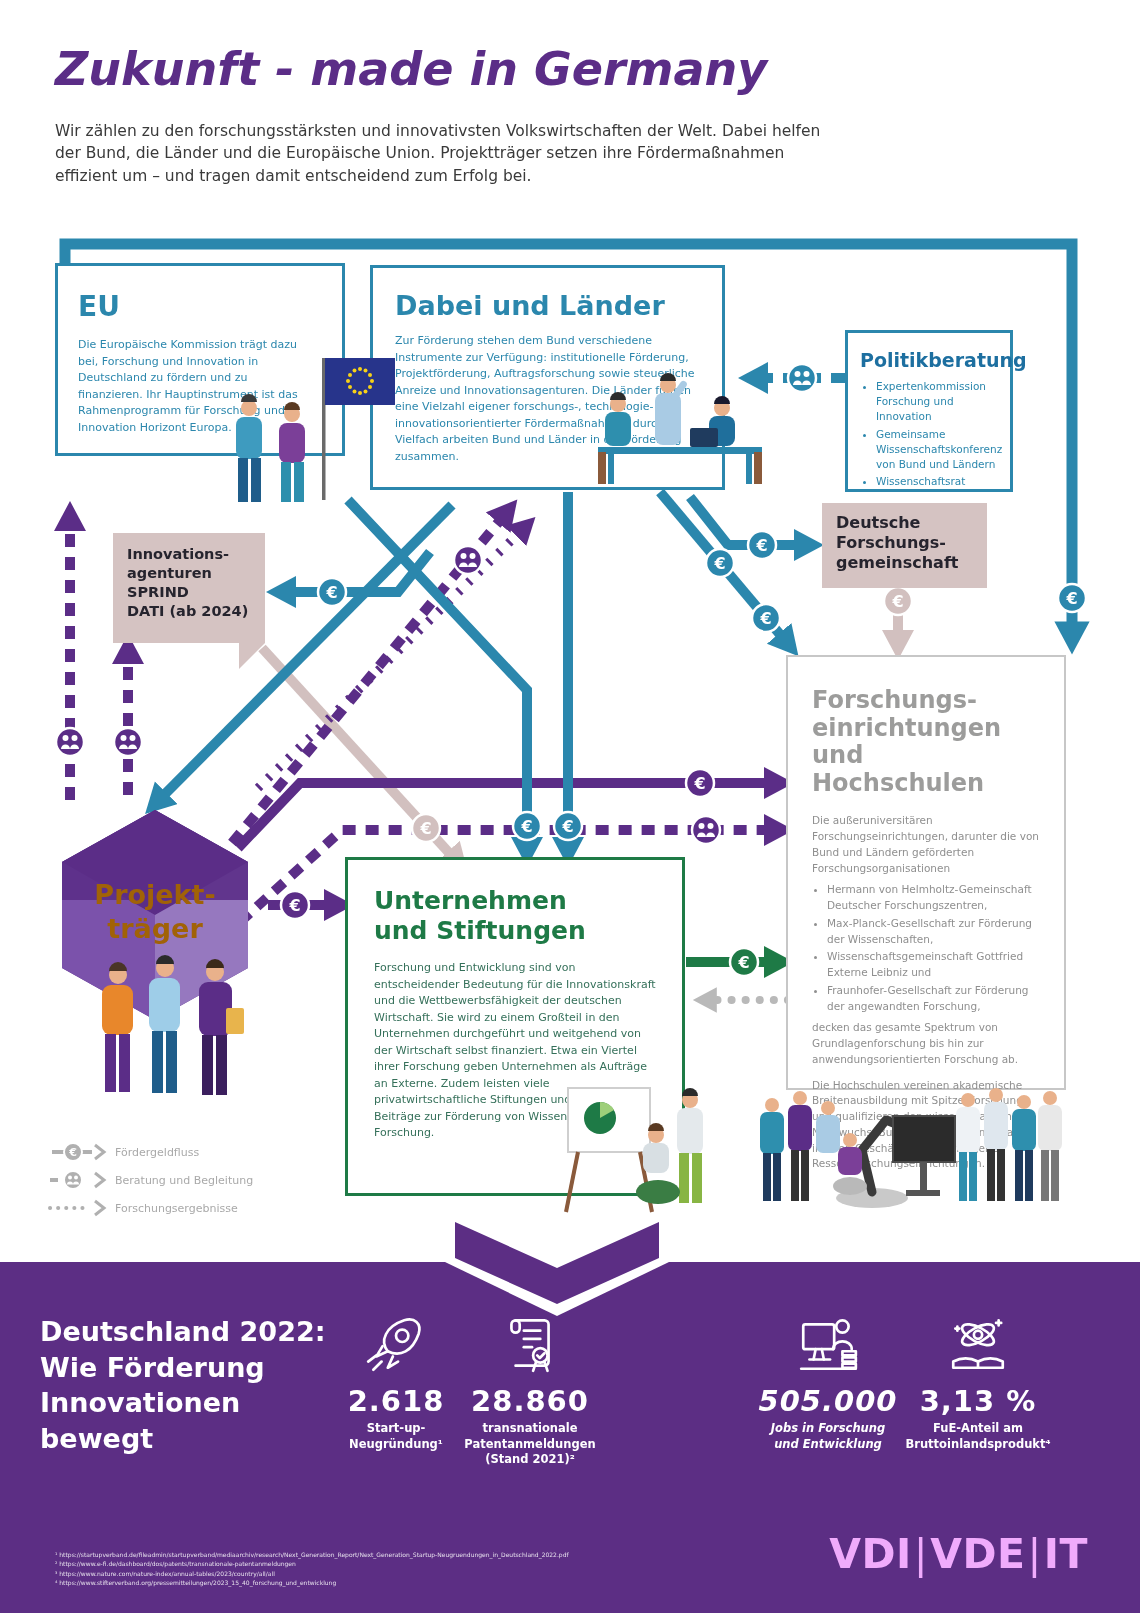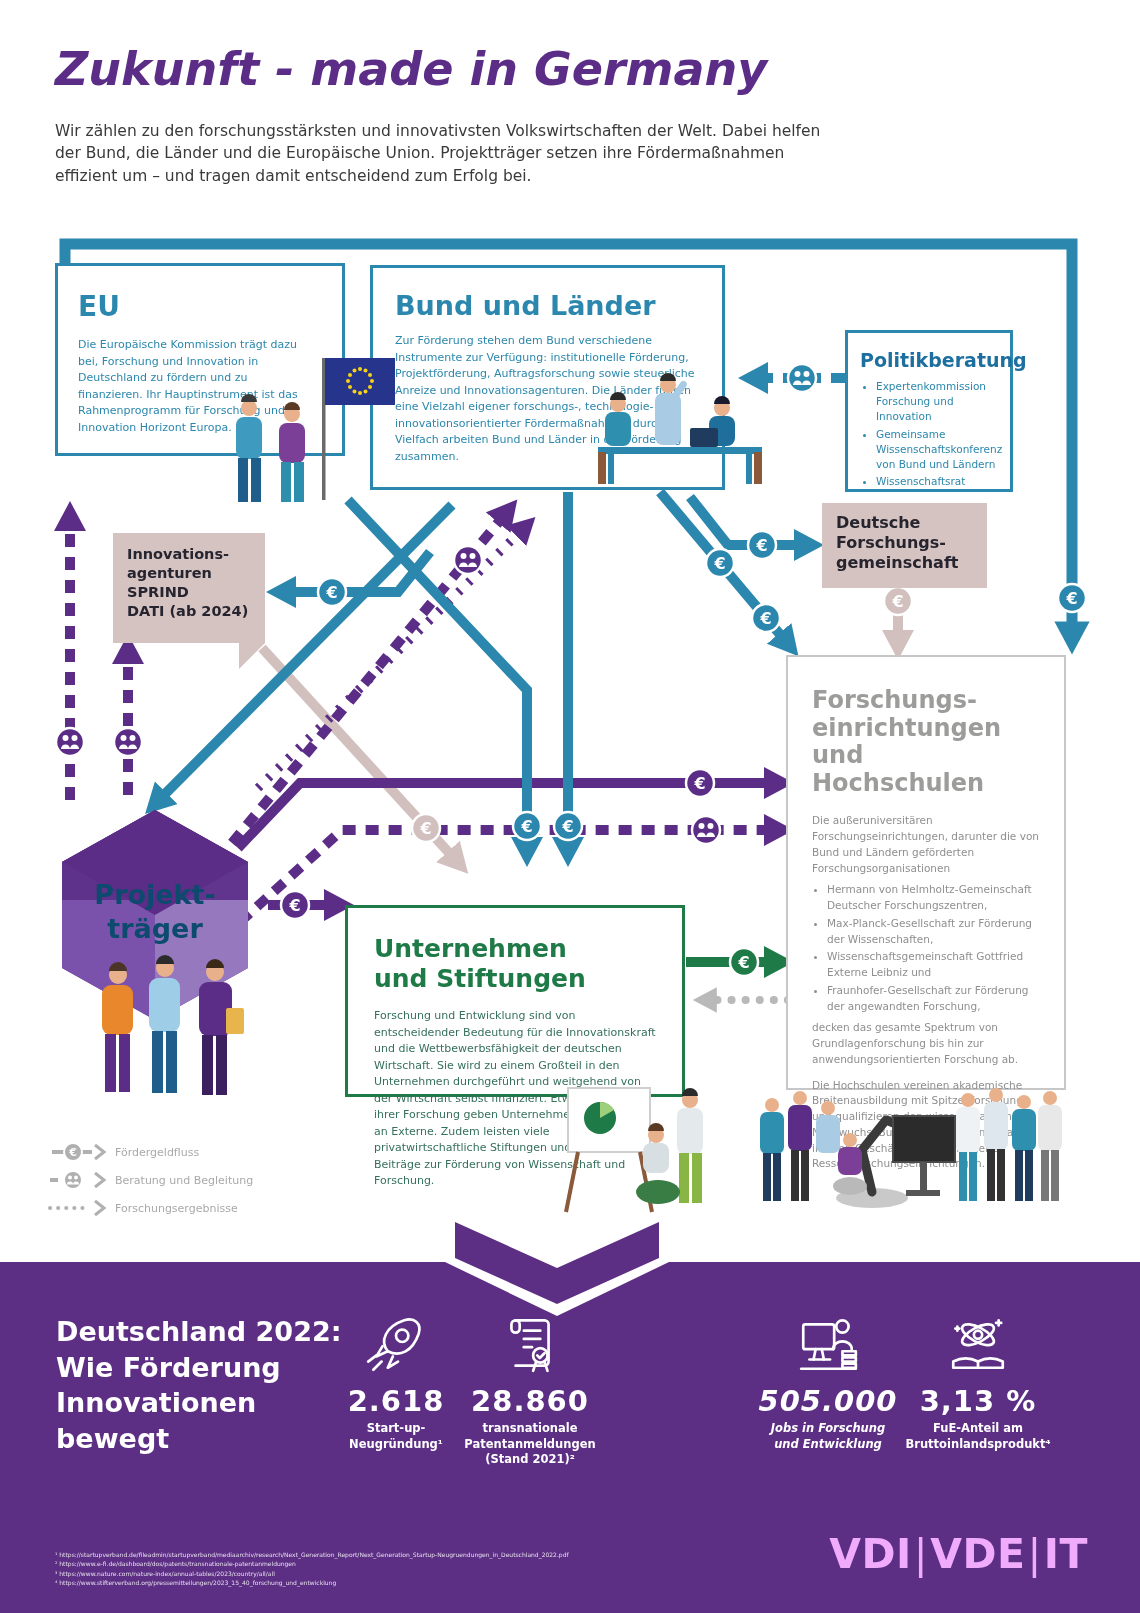--- a/index.html
+++ b/index.html
@@ -23,25 +23,25 @@
   .bbody{font-size:11px;line-height:1.5;color:#2b87ad;}
   .box ul{margin:6px 0 0 0;padding-left:16px;}
   .box li{font-size:10.5px;line-height:1.45;color:#2b87ad;margin-bottom:2px;}
   .pinktxt{font-weight:bold;color:#26242e;}
   .fe-t{font-size:24px;line-height:1.15;font-weight:bold;color:#9c9c9b;margin:22px 0 16px 0;}
   .fe-body,.fe-body li{font-size:10.5px;line-height:1.5;color:#8f8f8f;}
   .fe-body ul{margin:6px 0;padding-left:15px;}
   .un-t{font-size:25px;line-height:1.2;font-weight:bold;color:#1e7a46;margin:20px 0 14px 0;}
   .un-body{font-size:11px;line-height:1.5;color:#35705a;}
   #hex-label{position:absolute;left:82px;top:878px;width:146px;text-align:center;z-index:2;
-             color:#0c4a6e;font-weight:bold;font-size:27px;line-height:1.25;}
+             color:#a16207;font-weight:bold;font-size:27px;line-height:1.25;}
   .legend-label{position:absolute;font-size:11px;color:#a9a9a9;z-index:2;}
   .tail{position:absolute;width:0;height:0;border-top:26px solid #d5c3c2;border-right:26px solid transparent;z-index:2;}
   #band{position:absolute;left:0;top:1262px;width:1140px;height:351px;background:#5c2e84;z-index:2;}
-  #band-heading{position:absolute;left:56px;top:52px;color:#fff;font-weight:bold;font-size:27px;line-height:1.32;}
+  #band-heading{position:absolute;left:40px;top:52px;color:#fff;font-weight:bold;font-size:27px;line-height:1.32;}
   .stat{position:absolute;width:150px;text-align:center;color:#fff;}
   .sicon{display:block;margin:0 auto;}
   .sval{font-size:29px;font-weight:bold;letter-spacing:1px;margin-top:8px;}
   .slab{font-size:11.5px;font-weight:bold;line-height:1.35;margin-top:3px;}
   .stoplab{font-size:11.5px;font-weight:bold;line-height:1.3;margin-top:4px;}
   #sources{position:absolute;left:55px;top:288px;color:rgba(255,255,255,.85);font-size:6px;line-height:1.55;}
   #logo{position:absolute;right:52px;top:268px;color:#f0abfc;font-size:41px;font-weight:bold;letter-spacing:.5px;}
   #logo .sep{font-weight:normal;padding:0 2px;}
 </style>
 </head>
@@ -250,21 +250,21 @@
       <path d="M95,1201 L104,1208 L95,1215" fill="none" stroke="#b0b0b0" stroke-width="3"></path>
     </g>
   </svg>
 
   <div class="box blue" style="left:55px;top:263px;width:290px;height:193px;padding:6px 20px;">
     <div class="btitle eu-t">EU</div>
     <div class="bbody" style="width:230px;">Die Europäische Kommission trägt dazu bei, Forschung und Innovation in Deutschland zu fördern und zu finanzieren. Ihr Hauptinstrument ist das Rahmenprogramm für Forschung und Innovation Horizont Europa.</div>
   </div>
 
   <div class="box blue" style="left:370px;top:265px;width:355px;height:225px;padding:6px 22px;">
-    <div class="btitle bl-t">Bund und Länder</div>
+    <div class="btitle bl-t">Dabei und Länder</div>
     <div class="bbody">Zur Förderung stehen dem Bund verschiedene Instrumente zur Verfügung: institutionelle Förderung, Projektförderung, Auftragsforschung sowie steuerliche Anreize und Innovationsagenturen. Die Länder führen eine Vielzahl eigener forschungs-, technologie- und innovationsorientierter Fördermaßnahmen durch. Vielfach arbeiten Bund und Länder in der Förderung zusammen.</div>
   </div>
 
   <div class="box blue" style="left:845px;top:330px;width:168px;height:162px;padding:4px 12px;">
     <div class="btitle pb-t">Politikberatung</div>
     <ul>
       <li>Expertenkommission Forschung und Innovation</li>
       <li>Gemeinsame Wissenschaftskonferenz von Bund und Ländern</li>
       <li>Wissenschaftsrat</li>
     </ul>
@@ -294,21 +294,21 @@
         <li>Hermann von Helmholtz-Gemeinschaft Deutscher Forschungszentren,</li>
         <li>Max-Planck-Gesellschaft zur Förderung der Wissenschaften,</li>
         <li>Wissenschaftsgemeinschaft Gottfried Externe Leibniz und</li>
         <li>Fraunhofer-Gesellschaft zur Förderung der angewandten Forschung,</li>
       </ul>
       <div>decken das gesamte Spektrum von Grundlagenforschung bis hin zur anwendungsorientierten Forschung ab.</div>
       <div style="margin-top:10px;">Die Hochschulen vereinen akademische Breitenausbildung mit Spitzenforschung und qualifizieren den wissenschaftlichen Nachwuchs. Bund und Länder unterhalten in ihren Geschäftsbereichen eigene Ressortforschungseinrichtungen.</div>
     </div>
   </div>
 
-  <div class="box green" style="left:345px;top:857px;width:340px;height:192px;padding:6px 26px;margin-top:48px;">
+  <div class="box green" style="left:345px;top:857px;width:340px;height:339px;padding:6px 26px;">
     <div class="un-t pre">Unternehmen
 und Stiftungen</div>
     <div class="un-body">Forschung und Entwicklung sind von entscheidender Bedeutung für die Innovationskraft und die Wettbewerbsfähigkeit der deutschen Wirtschaft. Sie wird zu einem Großteil in den Unternehmen durchgeführt und weitgehend von der Wirtschaft selbst finanziert. Etwa ein Viertel ihrer Forschung geben Unternehmen als Aufträge an Externe. Zudem leisten viele privatwirtschaftliche Stiftungen und Förderwerke Beiträge zur Förderung von Wissenschaft und Forschung.</div>
   </div>
 
   <div id="hex-label" class="pre">Projekt-
 träger</div>
 
   <div class="legend-label" style="left:115px;top:1146px;">Fördergeldfluss</div>
   <div class="legend-label" style="left:115px;top:1174px;">Beratung und Begleitung</div>

